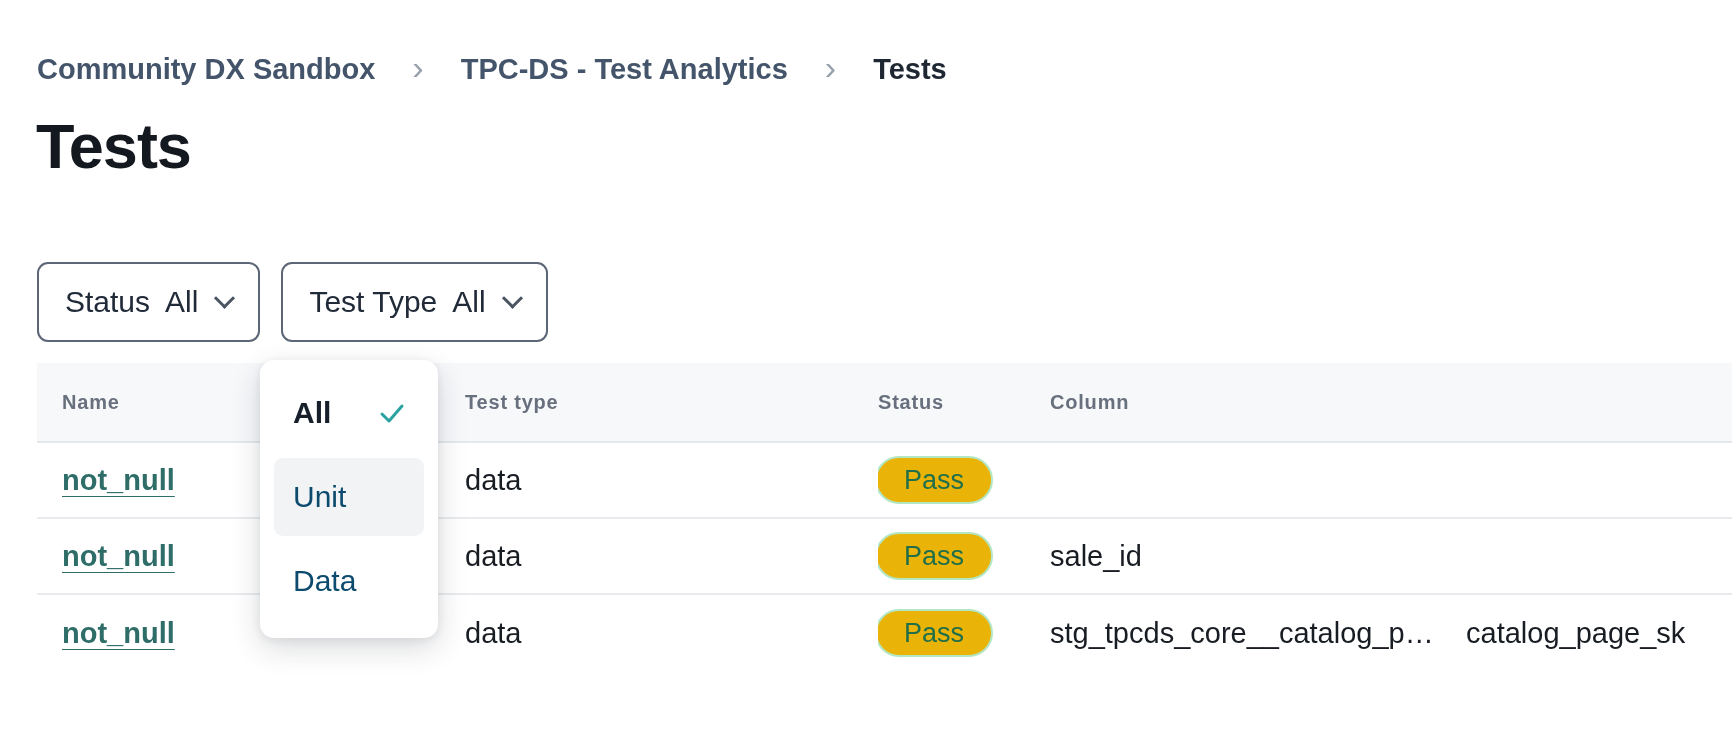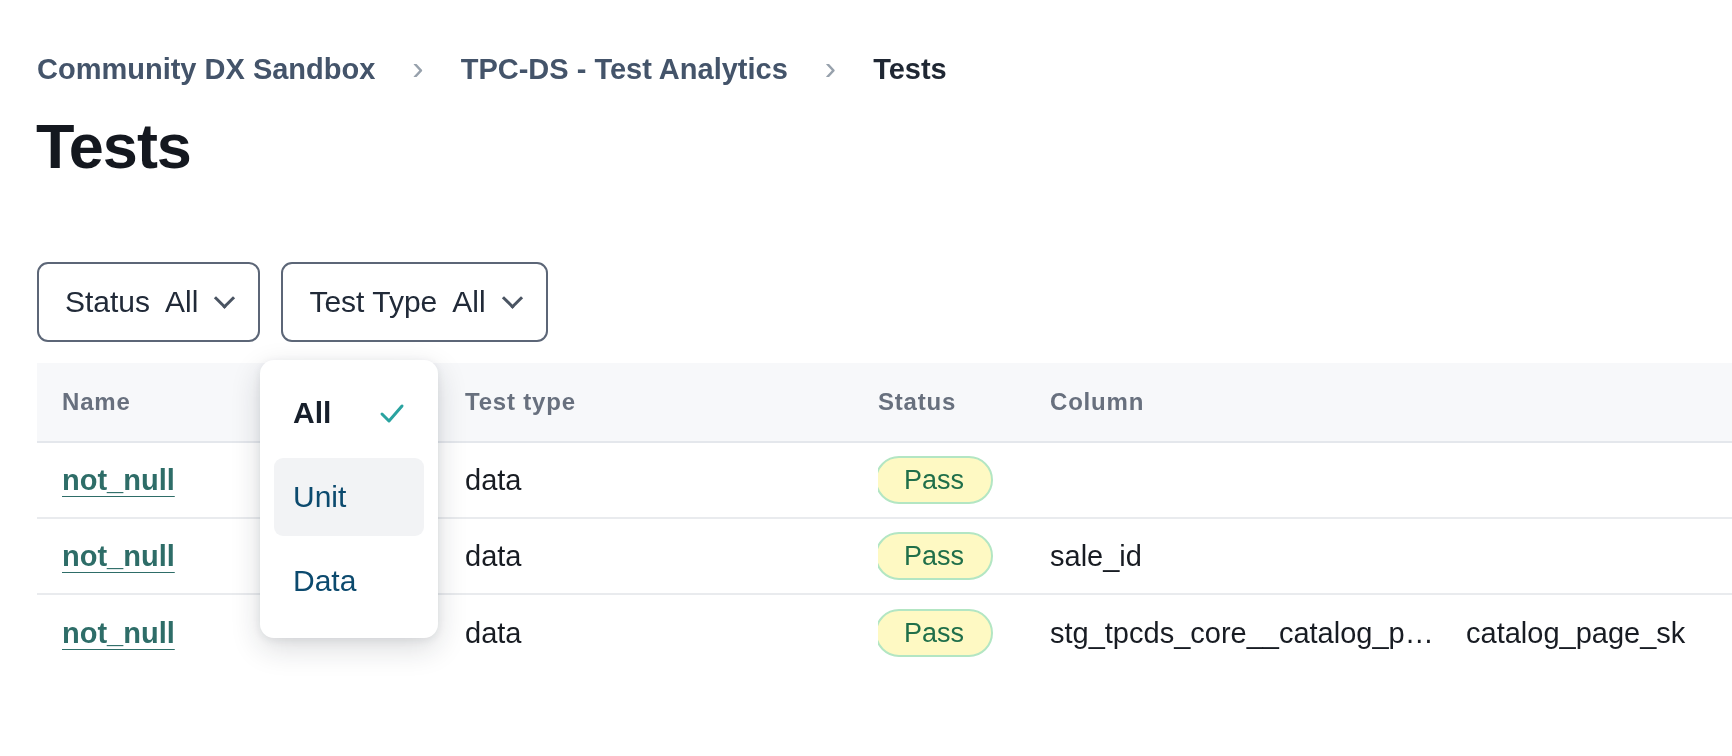--- a/index.html
+++ b/index.html
@@ -26,34 +26,34 @@
     border:2px solid #5c6677; border-radius:11px;
     font-size:30px; color:#212a38; cursor:pointer;
   }
   .chev { width:15px; height:15px; border-right:3px solid #4a5462; border-bottom:3px solid #4a5462; transform:rotate(45deg) translate(-3px,-3px); margin-left:4px; }
 
   
   .tests-table { position:absolute; left:37px; top:363px; right:0; }
   .grid-cols { display:grid; grid-template-columns:403px 413px 172px 416px minmax(0,1fr); align-items:center; padding-left:25px; }
   .thead {
     height:80px; background:#f7f8fa; border-bottom:2px solid #e4e7ec;
-    color:#68707e; font-size:24px; font-weight:700; letter-spacing:0.8px;
+    color:#68707e; font-size:20px; font-weight:700; letter-spacing:0.8px;
   }
   .trow { height:76px; border-bottom:2px solid #e9ebee; font-size:29px; color:#181c23; background:#ffffff; }
   .trow:first-of-type { height:105px; }
   .trow:last-of-type { border-bottom:none; }
   .name-link {
     color:#2e6d68; font-weight:700; text-decoration:underline;
     text-underline-offset:6px; text-decoration-thickness:2.5px; cursor:pointer; width:max-content;
   }
   .cell { overflow:hidden; white-space:nowrap; }
   .badge-pass {
     display:inline-flex; align-items:center; justify-content:center;
     height:48px; padding:15px 27px; margin-left:-3px;
-    background:#fef9c3; border:2px solid #b3e6c3; border-radius:26px;
+    background:#eab308; border:2px solid #b3e6c3; border-radius:26px;
     color:#206f4a; font-size:27px; width:max-content;
   }
 
   
   .dropdown {
     position:absolute; left:260px; top:360px; width:178px; height:278px;
     background:#ffffff; border-radius:14px; z-index:10; padding:14px;
     box-shadow:0 10px 30px rgba(23,32,46,.16), 0 2px 8px rgba(23,32,46,.08);
   }
   .dd-option {

